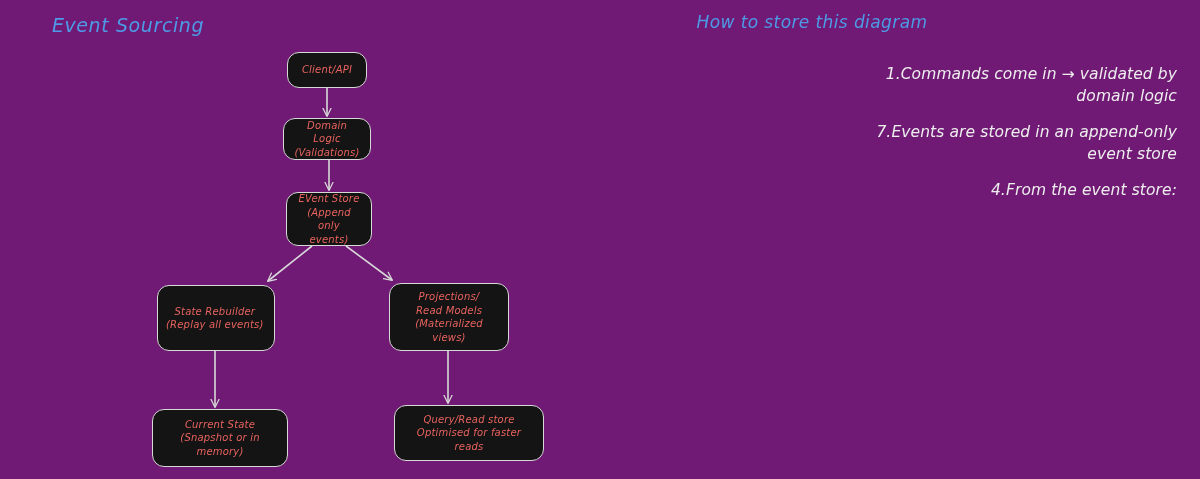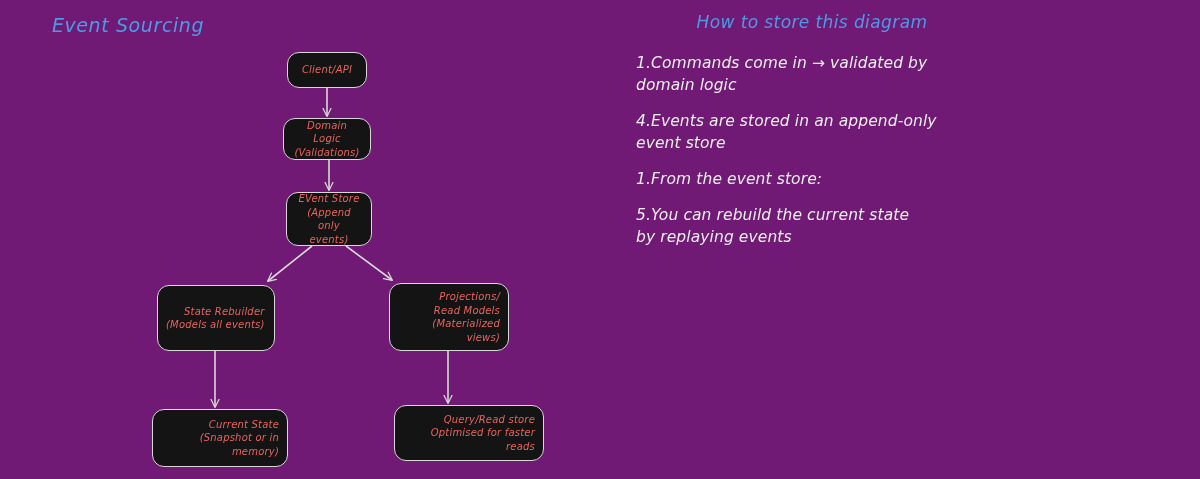--- a/index.html
+++ b/index.html
@@ -59,21 +59,21 @@
     display: flex;
     align-items: center;
     justify-content: center;
     text-align: center;
     padding: 4px 8px;
     white-space: pre-line;
     letter-spacing: 0.2px;
   }
   .node.left-align {
     justify-content: flex-start;
-    text-align: right;
+    text-align: center;
     padding-left: 8px;
   }
 
   #node-client     { left: 287px; top: 52px;  width: 80px;  height: 36px; }
   #node-domain     { left: 283px; top: 118px; width: 88px;  height: 42px; }
   #node-eventstore { left: 286px; top: 192px; width: 86px;  height: 54px; }
   #node-rebuilder  { left: 157px; top: 285px; width: 118px; height: 66px; }
   #node-projection { left: 389px; top: 283px; width: 120px; height: 68px; }
   #node-current    { left: 152px; top: 409px; width: 136px; height: 58px; }
   #node-query      { left: 394px; top: 405px; width: 150px; height: 56px; }
@@ -106,22 +106,23 @@
   .notes-title-inner {
     display: inline-block;
     transform: translateX(-88px);
   }
   #notes-list {
     position: absolute;
     left: 32px;
     top: 48px;
     width: 530px;
     list-style: none;
-    margin: 4px;
+    margin: 15px;
     padding: 0;
+    text-align: right;
   }
   .note-item {
     font-family: "DejaVu Sans", sans-serif;
     font-size: 15.5px;
     font-style: italic;
     line-height: 22px;
     color: #eeeeee;
     letter-spacing: 0.1px;
     white-space: pre-line;
     margin-bottom: 14px;
@@ -164,21 +165,21 @@
     <div class="node" id="node-client">Client/API</div>
 
     <div class="node" id="node-domain">Domain Logic
 (Validations)</div>
 
     <div class="node" id="node-eventstore">EVent Store
 (Append only
 events)</div>
 
     <div class="node left-align" id="node-rebuilder">State Rebuilder
-(Models all events)</div>
+(Replay all events)</div>
 
     <div class="node left-align" id="node-projection">Projections/
 Read Models
 (Materialized views)</div>
 
     <div class="node left-align" id="node-query">Query/Read store
 Optimised for faster reads</div>
 
     <div class="node left-align" id="node-current">Current State
 (Snapshot or in memory)</div>
@@ -187,22 +188,20 @@
 
   <div id="notes-pane">
 
     <div class="notes-title">
       <span class="notes-title-inner">How to store this diagram</span>
     </div>
 
     <ul id="notes-list">
       <li class="note-item">1.Commands come in → validated by
 domain logic</li>
-      <li class="note-item">4.Events are stored in an append-only
+      <li class="note-item">7.Events are stored in an append-only
 event store</li>
-      <li class="note-item">1.From the event store:</li>
-      <li class="note-item">5.You can rebuild the current state
-by replaying events</li>
+      <li class="note-item">4.From the event store:</li>
     </ul>
 
   </div>
 
 </div>
 
 </body></html>

